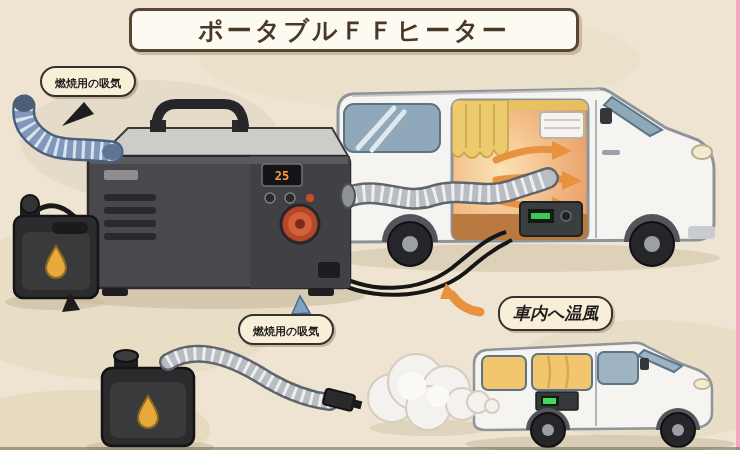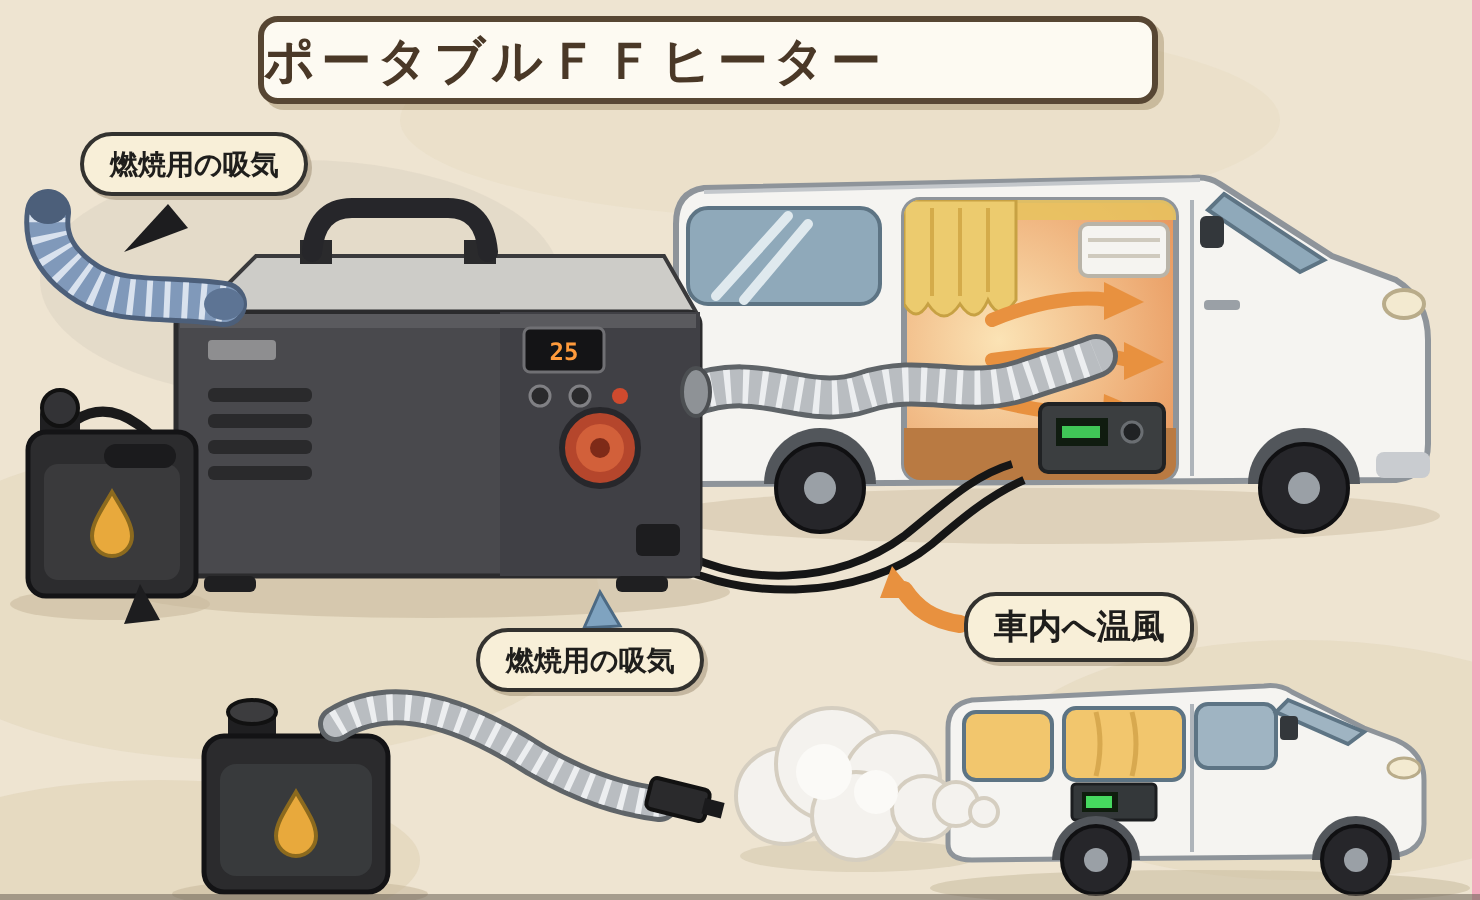--- a/index.html
+++ b/index.html
@@ -6,36 +6,36 @@
   .canvas{
     position:relative;width:740px;height:450px;overflow:hidden;
     background:#eee4d1;
     font-family:"DejaVu Sans","Liberation Sans",sans-serif;
   }
   .scene{position:absolute;left:0;top:0;}
   .title-banner{
     position:absolute;left:129px;top:8px;width:444px;height:38px;
     background:#fdfaf2;border:3px solid #574633;border-radius:10px;
     box-shadow:3px 3px 0 rgba(160,140,100,.45);
-    display:flex;align-items:center;z-index:10;
+    display:flex;align-items:center;justify-content:center;z-index:10;
   }
   .title-banner span{
     font-size:25px;font-weight:bold;color:#4a3827;letter-spacing:3px;white-space:nowrap;
   }
   .pill{
     position:absolute;z-index:10;background:#f8efd8;border:2px solid #33322f;
     border-radius:16px;padding:4px 13px;
     box-shadow:2px 2px 0 rgba(120,100,70,.35);white-space:nowrap;
   }
-  .pill span{font-size:14px;font-weight:bold;color:#1f1e1c;}
+  .pill span{font-size:11px;font-weight:bold;color:#1f1e1c;}
   .pill.big span{font-size:17px;}
   #pill-intake-top{left:40px;top:66px;}
   #pill-fuel{left:8px;top:312px;}
   #pill-intake-bottom{left:238px;top:314px;}
-  #pill-warm-air{left:482px;top:296px;}
+  #pill-warm-air{left:498px;top:296px;font-style:italic;}
 </style>
 </head>
 <body>
 
 <div class="canvas">
 
   <svg class="scene" width="740" height="450" viewBox="0 0 740 450">
     <defs>
       <radialGradient id="glowRad" cx="0.35" cy="0.5" r="0.8">
         <stop offset="0" stop-color="#fbe3b5"></stop>

